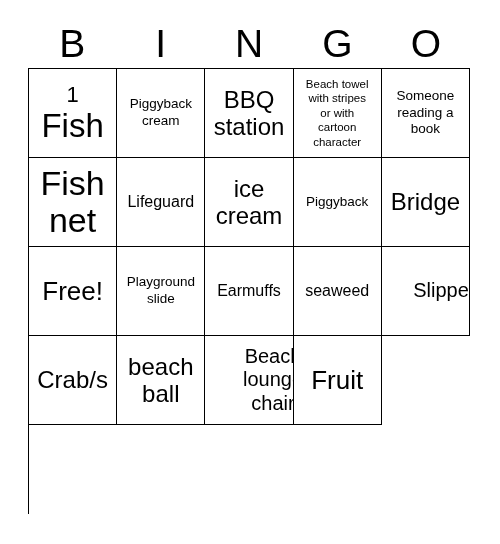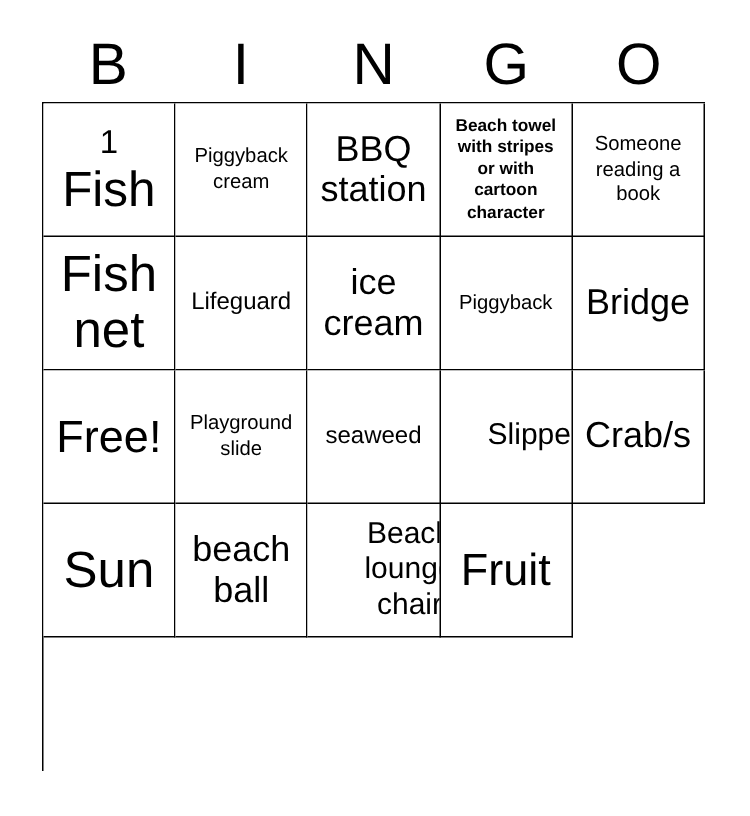--- a/index.html
+++ b/index.html
@@ -72,26 +72,26 @@
   .cell-text {
     display: block;
     width: 100%;
     text-align: center;
     line-height: 1.16;
     white-space: pre-line;
     color: #000000;
   }
 
   
-  .fs-xs   { font-size: 11.5px; line-height: 1.26; font-weight: bold; }
+  .fs-xs   { font-size: 11.5px; line-height: 1.26; }
   .fs-sm   { font-size: 13.5px; line-height: 1.24; }
   .fs-md   { font-size: 16px;   line-height: 1.22; }
   .fs-lg   { font-size: 20px;   line-height: 1.18; margin-left: 48px; }
   .fs-xl   { font-size: 24px;   line-height: 1.14; }
-  .fs-xxl  { font-size: 30px;   line-height: 1.1; }
+  .fs-xxl  { font-size: 26px;   line-height: 1.1; }
   .fs-huge { font-size: 34px;   line-height: 1.08; }
 
   
   .stack-mixed { display: block; width: 100%; text-align: center; }
   .stack-mixed .line-small { display: block; font-size: 22px; line-height: 1.12; }
   .stack-mixed .line-big   { display: block; font-size: 33px; line-height: 1.08; }
 </style>
 </head>
 <body>
 
@@ -150,30 +150,30 @@
         <span class="cell-text fs-xl">Bridge</span>
       </div>
       <div class="bingo-cell">
         <span class="cell-text fs-xxl">Free!</span>
       </div>
       <div class="bingo-cell">
         <span class="cell-text fs-sm">Playground
 slide</span>
       </div>
       <div class="bingo-cell">
+        <span class="cell-text fs-md">Earmuffs</span>
+      </div>
+      <div class="bingo-cell">
         <span class="cell-text fs-md">seaweed</span>
       </div>
       <div class="bingo-cell">
         <span class="cell-text fs-lg">Slippers</span>
       </div>
       <div class="bingo-cell">
         <span class="cell-text fs-xl">Crab/s</span>
-      </div>
-      <div class="bingo-cell">
-        <span class="cell-text fs-huge">Sun</span>
       </div>
       <div class="bingo-cell">
         <span class="cell-text fs-xl">beach
 ball</span>
       </div>
       <div class="bingo-cell">
         <span class="cell-text fs-lg">Beach
 lounge
 chair</span>
       </div>

